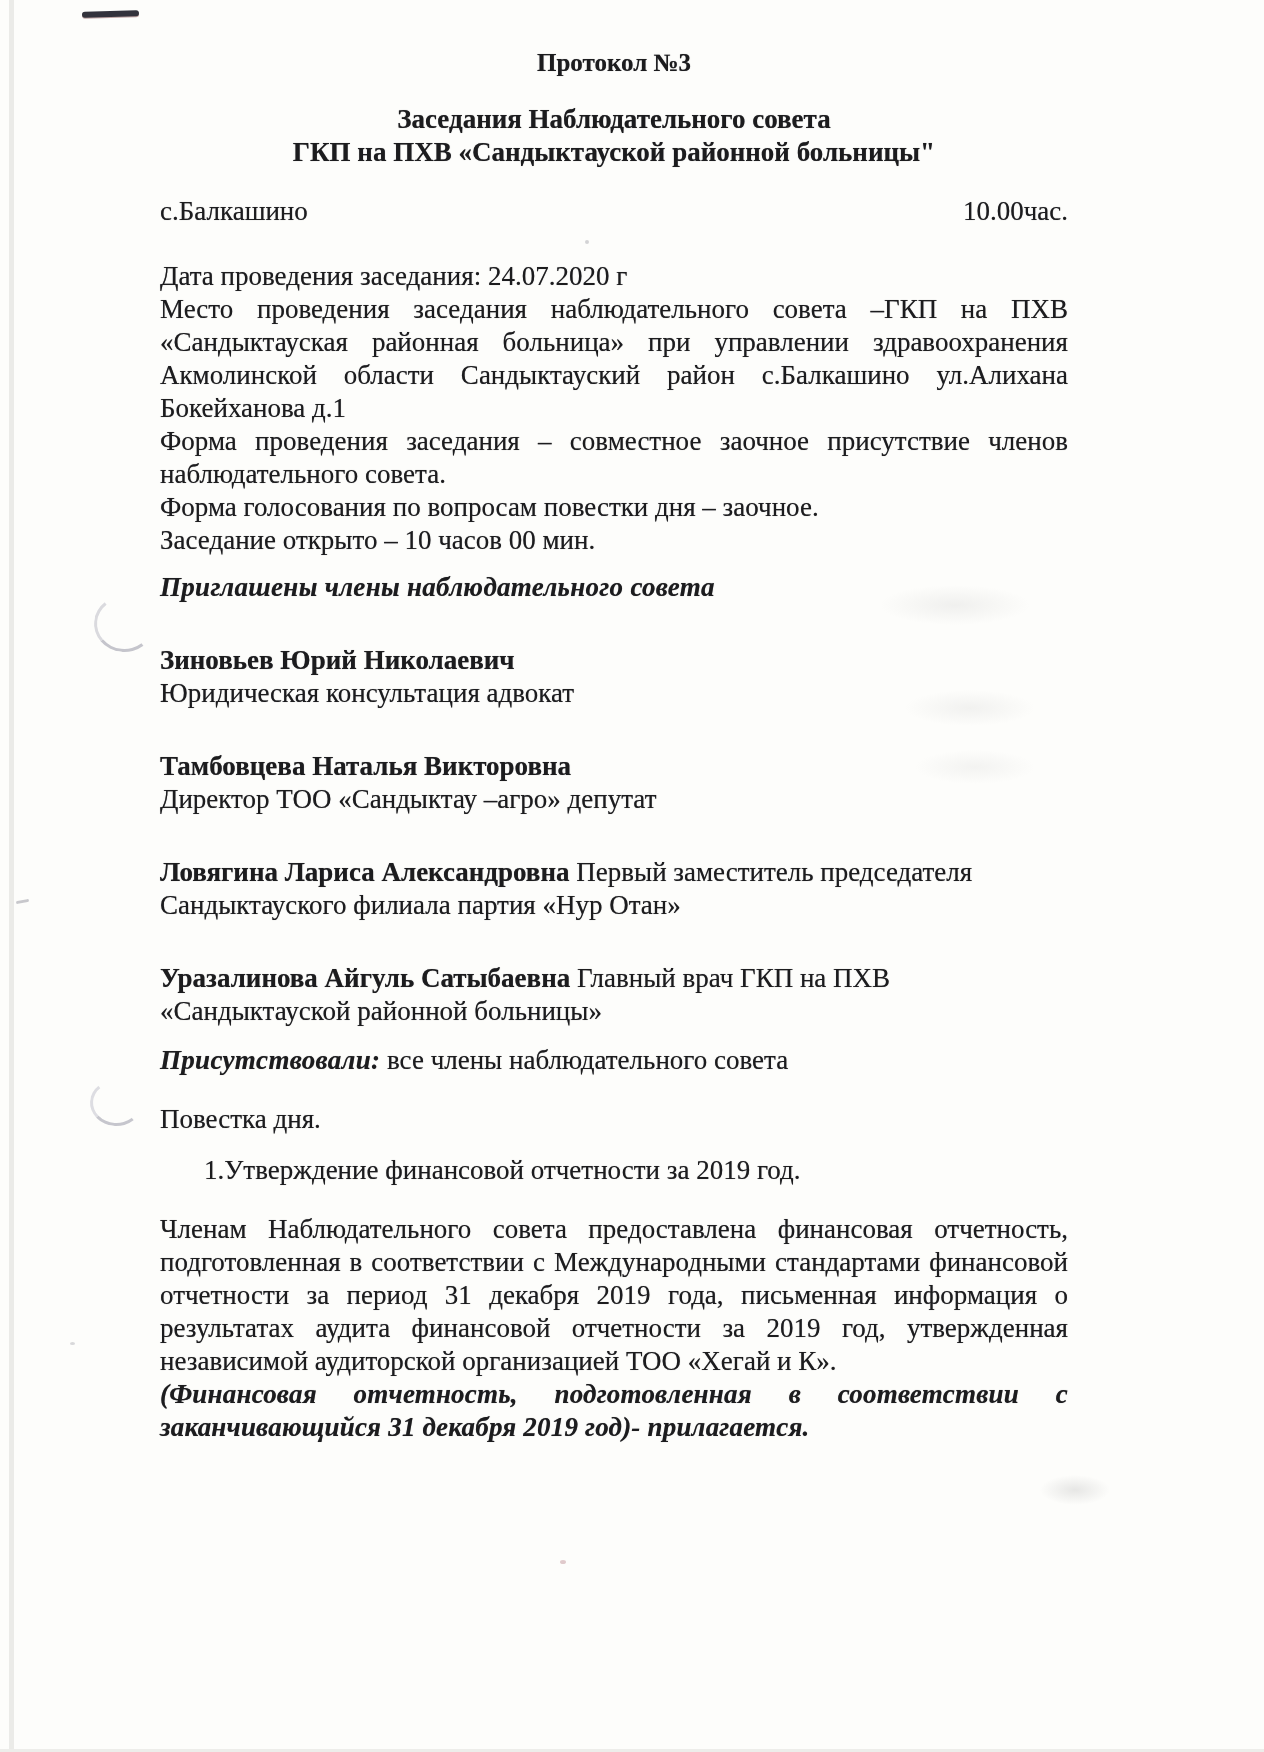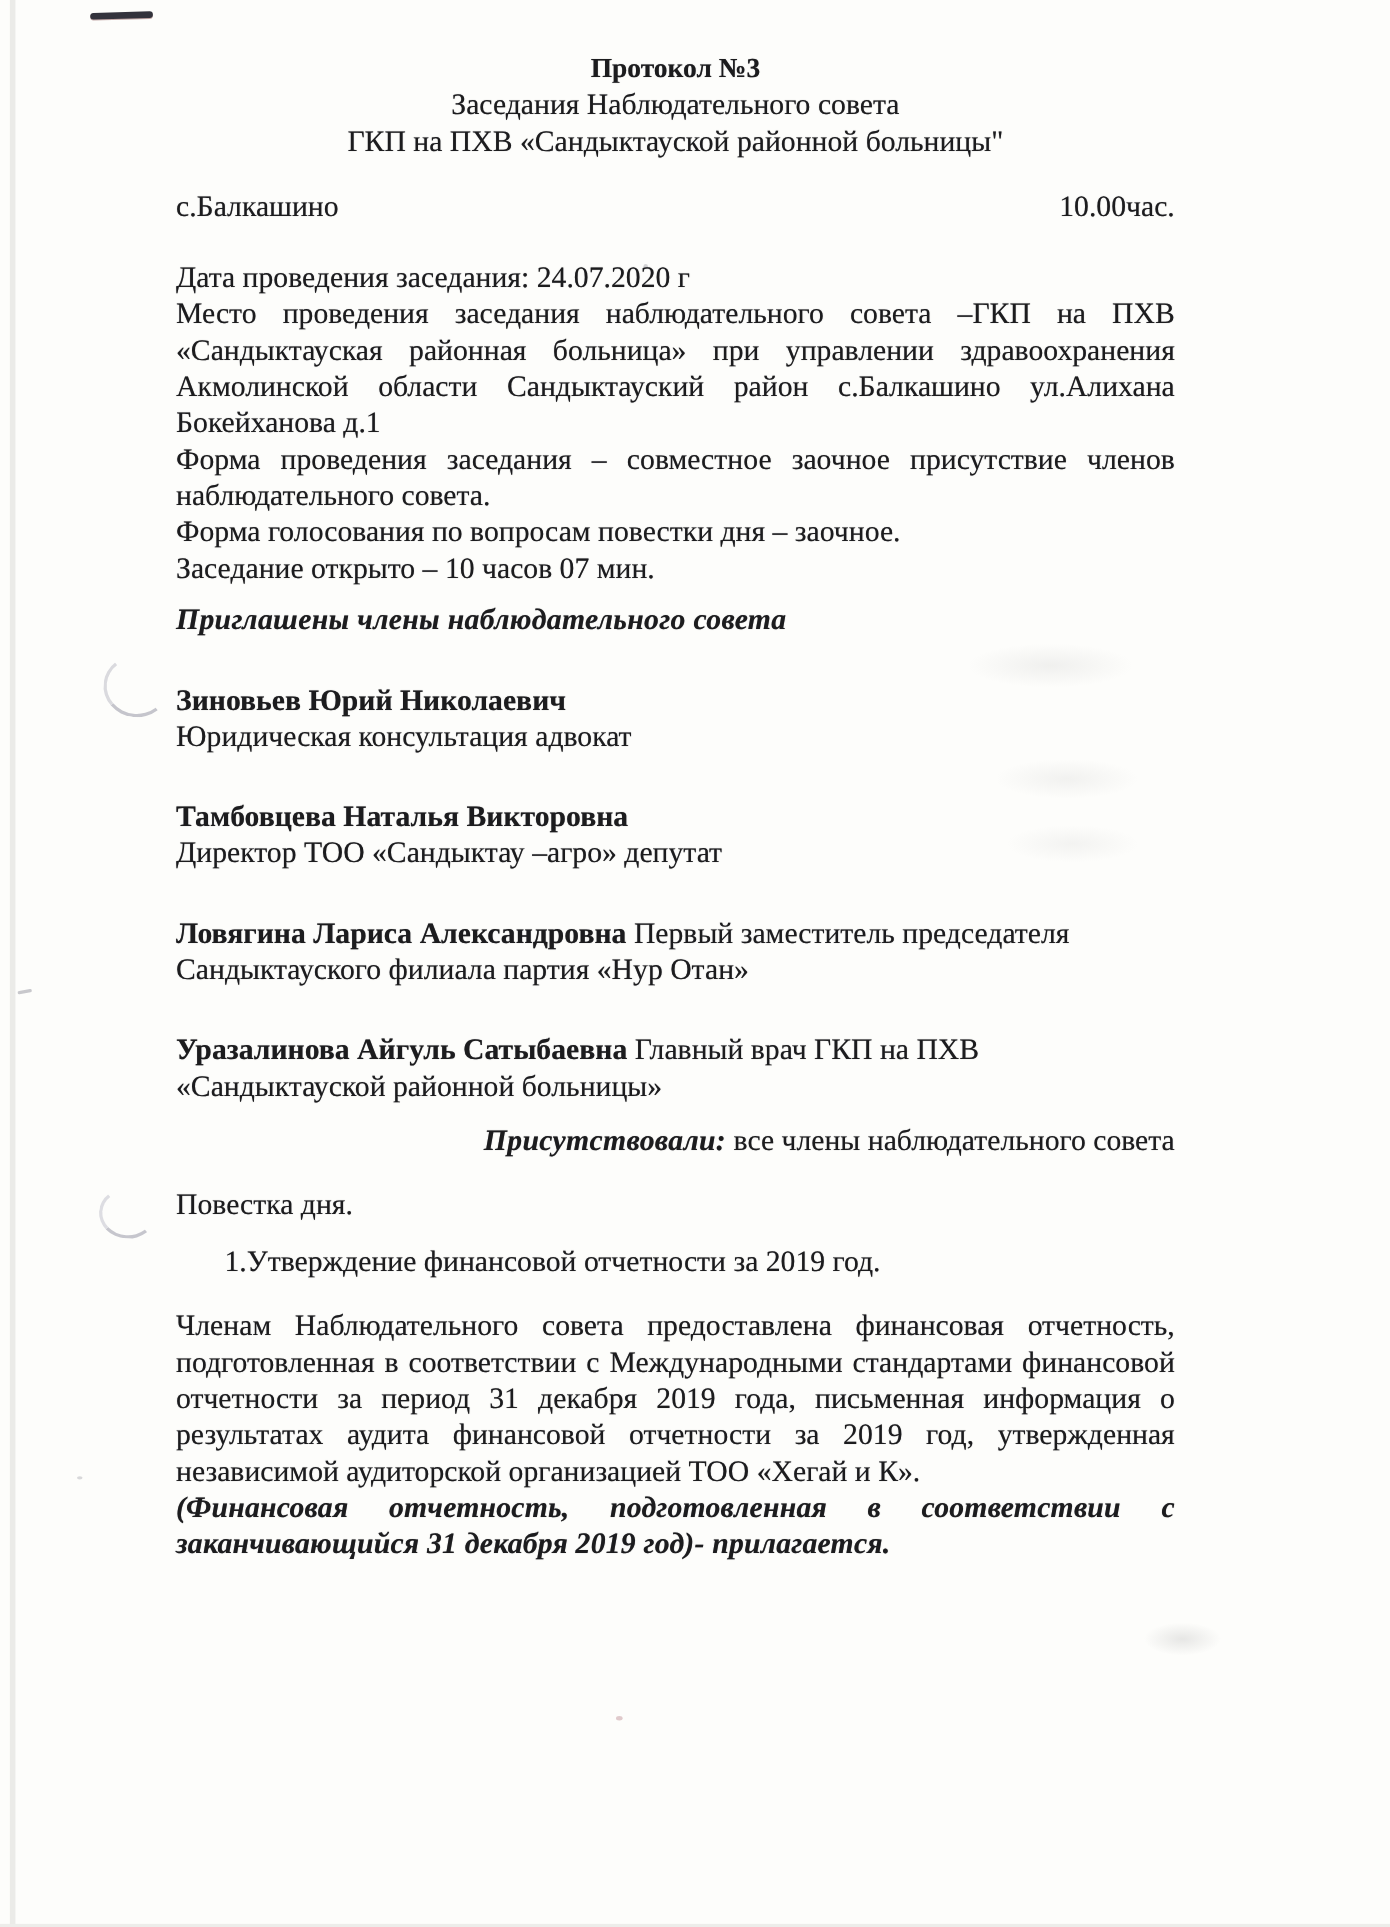--- a/index.html
+++ b/index.html
@@ -60,29 +60,29 @@
       background:#b8b8bc;opacity:.6;border-radius:50%;}
   .speck3{left:70px;top:1342px;position:absolute;width:5px;height:3px;
       background:#b4b4ba;opacity:.5;border-radius:50%;}
 
   .content{
     position:absolute;left:160px;top:46px;width:908px;
     font-size:27px;line-height:33px;
     text-shadow:0 0 .7px rgba(70,70,75,.75);
   }
   .title{font-size:25px;font-weight:bold;text-align:center;margin:0;line-height:33px;}
-  .subtitle{text-align:center;font-weight:normal;}
+  .subtitle{text-align:center;font-weight:bold;margin-top:24px;}
   .place-row{display:flex;justify-content:space-between;margin-top:26px;}
   .meta{margin-top:32px;font-family:Liberation Serif, serif;}
   .ln{min-height:33px;}
   .j{text-align:justify;text-align-last:justify;}
   .invited{font-weight:bold;font-style:italic;margin-top:14px;letter-spacing:.3px;}
   .member{margin-top:40px;}
   .member .nm{font-weight:bold;}
-  .present{margin-top:16px;text-align:right;}
+  .present{margin-top:16px;}
   .present .lbl{font-weight:bold;font-style:italic;letter-spacing:.3px;}
   .agenda-title{margin-top:26px;}
   .agenda-item{margin-top:18px;padding-left:44px;}
   .body1{margin-top:26px;}
   .fin{font-weight:bold;font-style:italic;letter-spacing:.2px;}
 </style>
 </head>
 <body>
 
 <div class="page">
@@ -115,21 +115,21 @@
 
     <div class="meta">
       <div class="ln">Дата проведения заседания: 24.07.2020 г</div>
       <div class="ln j">Место проведения заседания наблюдательного совета –ГКП на ПХВ</div>
       <div class="ln j">«Сандыктауская районная больница» при управлении здравоохранения</div>
       <div class="ln j">Акмолинской области Сандыктауский район с.Балкашино ул.Алихана</div>
       <div class="ln">Бокейханова д.1</div>
       <div class="ln j">Форма проведения заседания – совместное заочное присутствие членов</div>
       <div class="ln">наблюдательного совета.</div>
       <div class="ln">Форма голосования по вопросам повестки дня – заочное.</div>
-      <div class="ln">Заседание открыто – 10 часов 07 мин.</div>
+      <div class="ln">Заседание открыто – 10 часов 00 мин.</div>
     </div>
 
     <div class="invited">Приглашены члены наблюдательного совета</div>
 
     <div class="member">
       <div class="ln"><span class="nm">Зиновьев Юрий Николаевич</span><span></span></div>
       <div class="ln">Юридическая консультация  адвокат</div>
     </div>
 
     <div class="member">

